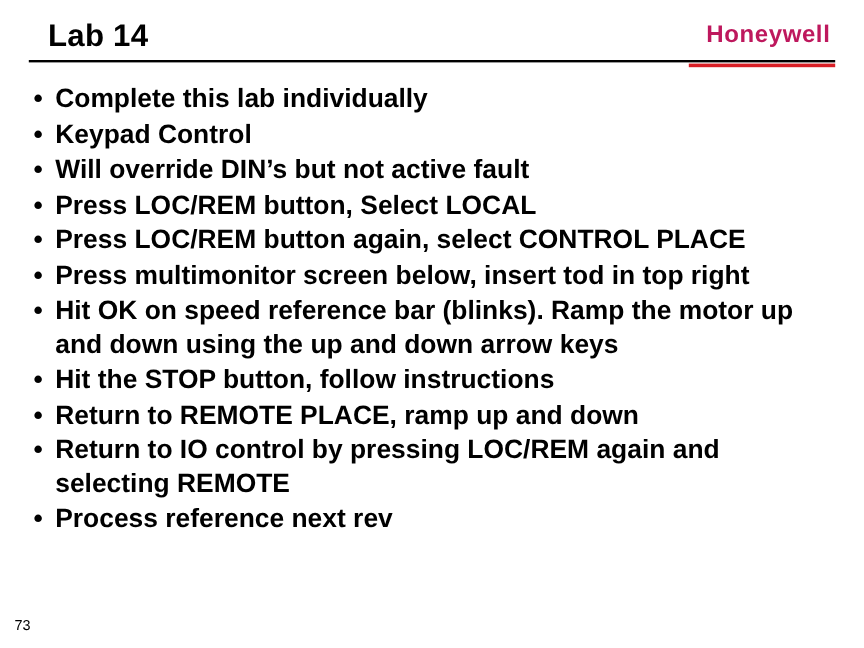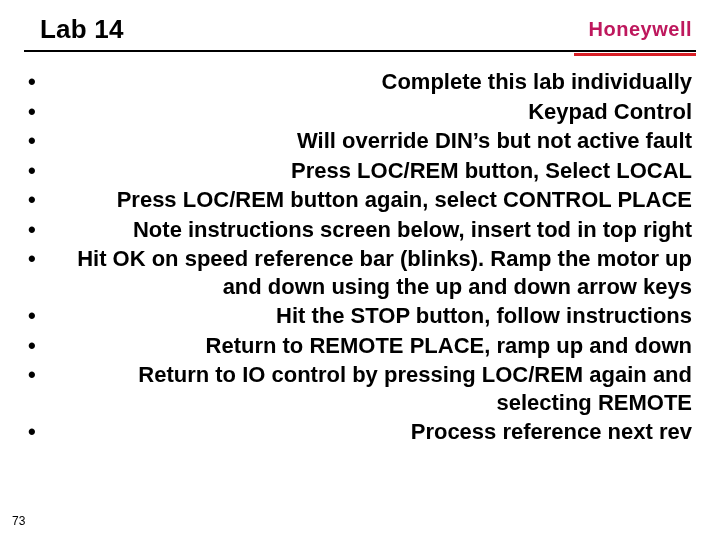--- a/index.html
+++ b/index.html
@@ -58,21 +58,20 @@
   .content {
     position: absolute;
     left: 28px;
     right: 28px;
     top: 66px;
   }
   ul.bullets {
     list-style: none;
     margin: 0;
     padding: 0;
-    text-align: right;
   }
   ul.bullets > li {
     position: relative;
     padding-left: 18px;
     font-size: 22px;
     font-weight: 700;
     line-height: 1.25;
     margin: 2px 0 2px 0;
   }
   ul.bullets > li::before {
@@ -104,21 +103,21 @@
   <div class="rule-dark"></div>
   <div class="rule-red" style="background:#d81f26"></div>
 
   <div class="content">
     <ul class="bullets">
       <li>Complete this lab individually</li>
       <li>Keypad Control</li>
       <li>Will override DIN’s but not active fault</li>
       <li>Press LOC/REM button, Select LOCAL</li>
       <li>Press LOC/REM button again, select CONTROL PLACE</li>
-      <li>Note instructions screen below, insert tod in top right</li>
+      <li>Press multimonitor screen below, insert tod in top right</li>
       <li>Hit OK on speed reference bar (blinks).  Ramp the motor up and down using the up and down arrow keys</li>
       <li>Hit the STOP button, follow instructions</li>
       <li>Return to REMOTE PLACE, ramp up and down</li>
       <li>Return to IO control by pressing LOC/REM again and selecting REMOTE</li>
       <li>Process reference next rev</li>
     </ul>
   </div>
 
   <div class="pagenum">73</div>
 </div>

